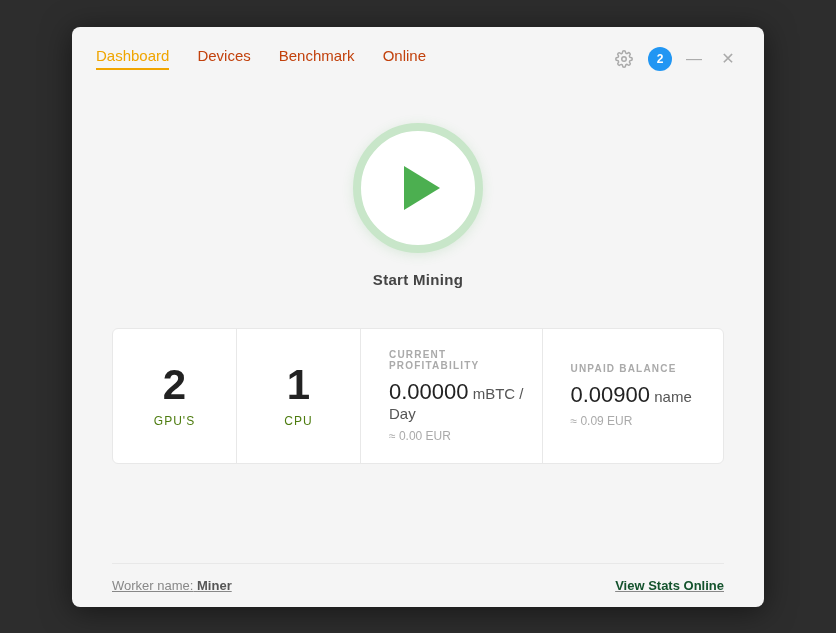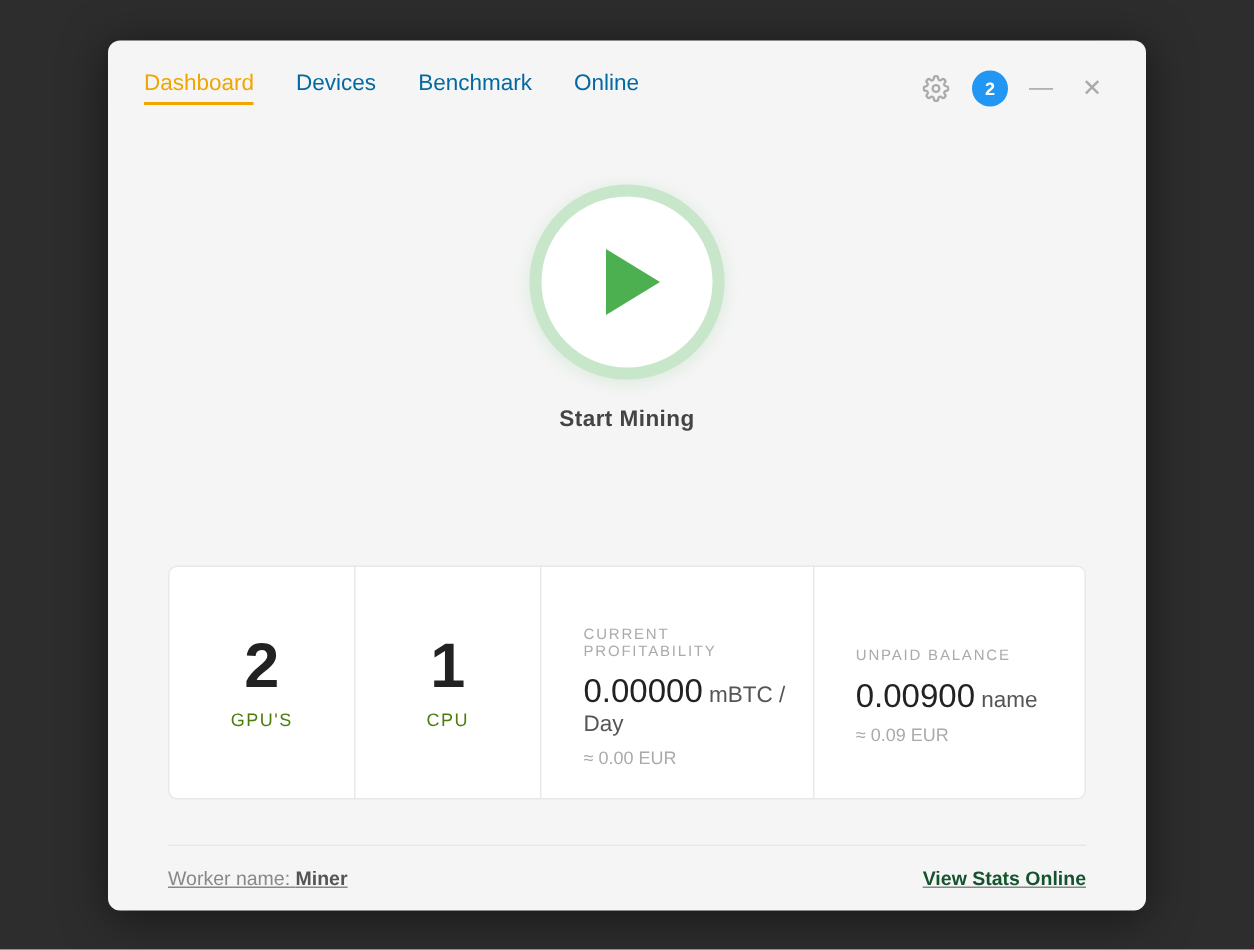--- a/index.html
+++ b/index.html
@@ -28,21 +28,21 @@
       padding: 18px 24px 0 24px;
       justify-content: space-between;
     }
     .nav-tabs {
       display: flex;
       gap: 28px;
       align-items: center;
     }
     .nav-tab {
       font-size: 15px;
-      color: #0369a1;
+      color: #c2410c;
       cursor: pointer;
       padding-bottom: 4px;
       border-bottom: 2px solid transparent;
       text-decoration: none;
       background: none;
       border-top: none;
       border-left: none;
       border-right: none;
       font-family: inherit;
     }
@@ -92,21 +92,20 @@
       display: flex;
       align-items: center;
       justify-content: center;
     }
     .main-content {
       flex: 1;
       display: flex;
       flex-direction: column;
       align-items: center;
       padding: 30px 40px 30px 40px;
-      justify-content: space-between;
     }
     .play-button-container {
       display: flex;
       flex-direction: column;
       align-items: center;
       margin-top: 20px;
       margin-bottom: 20px;
     }
     .play-circle {
       width: 130px;
@@ -172,24 +171,23 @@
       font-size: 12px;
       color: #4d7c0f;
       margin-top: 8px;
       letter-spacing: 1px;
       font-weight: 500;
     }
     .stat-section-label {
       font-size: 10px;
       color: #aaa;
       letter-spacing: 1.2px;
-      font-weight: 400;
+      font-weight: 700;
       margin-bottom: 8px;
       text-transform: uppercase;
-      margin-top: 20px;
     }
     .stat-value-main {
       font-size: 22px;
       font-weight: 400;
       color: #222;
     }
     .stat-value-unit {
       font-size: 15px;
       font-weight: 400;
       color: #555;

